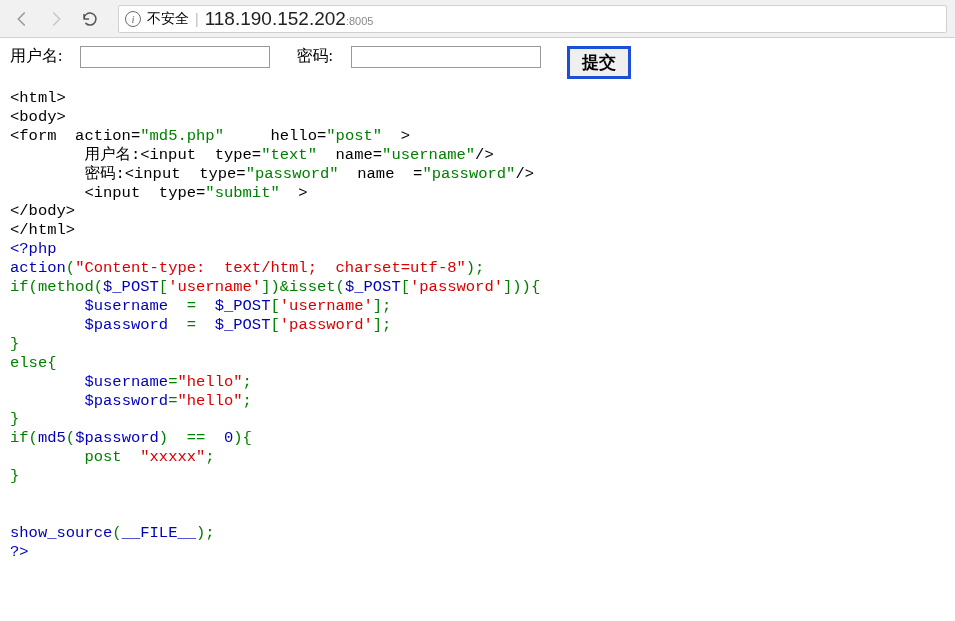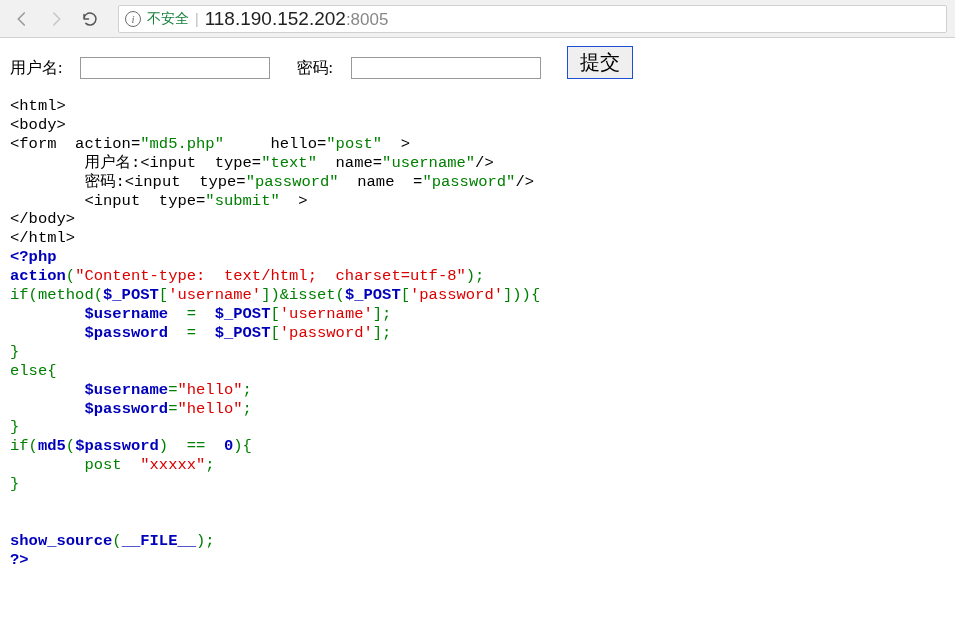--- a/index.html
+++ b/index.html
@@ -47,60 +47,61 @@
       border: 1.4px solid #6b6b6b;
       border-radius: 50%;
       display: flex;
       align-items: center;
       justify-content: center;
       font-size: 11px;
       color: #6b6b6b;
       font-family: Georgia, serif;
       font-style: italic;
     }
-    .security-label { color: #15803d; font-size: 14px; }
+    .security-label { color: #000000; font-size: 14px; }
     .divider { color: #bbb; }
     .url-host { color: #222; font-size: 19px; }
-    .url-port { color: #888; font-size: 17px; }
+    .url-port { color: #888; font-size: 11px; }
     .page-content { padding: 8px 10px; }
     .login-form {
       display: flex;
-      align-items: flex-end;
+      align-items: flex-start;
       gap: 16px;
-      margin-bottom: 18px;
+      margin-bottom: 10px;
       font-family: SimSun, "宋体", serif;
       font-size: 16px;
     }
     .login-form .lbl { margin-right: 2px; }
     .login-form input[type="text"],
     .login-form input[type="password"] {
       border: 1px solid #999;
       height: 22px;
       padding: 1px 4px;
       font-size: 13px;
       width: 190px;
       margin-right: 10px;
     }
     .submit-btn {
       font-family: SimSun, "宋体", serif;
-      font-size: 20px;
+      font-size: 17px;
       padding: 2px 12px;
       background: #efefef;
-      border: 1px solid #1d4ed8;
+      border: 3px solid #1d4ed8;
       cursor: pointer;
+      font-weight: bold;
     }
     .code {
       font-family: "Courier New", Consolas, monospace;
       font-size: 15.5px;
       white-space: pre;
       color: #000;
       line-height: 1.22;
     }
     .c-green  { color: #008000; }
-    .c-blue   { color: #0000bb; font-weight: bold; }
+    .c-blue   { color: #0000bb; }
     .c-red    { color: #dd0000; }
   </style>
 </head>
 <body>
 
 <div class="browser-toolbar">
   <div class="nav-btn">
     <svg width="18" height="18" viewBox="0 0 24 24">
         <path d="M15 4 L7 12 L15 20" stroke="#9a9a9a" stroke-width="2.2" fill="none" stroke-linecap="round" stroke-linejoin="round"></path>
       </svg>

